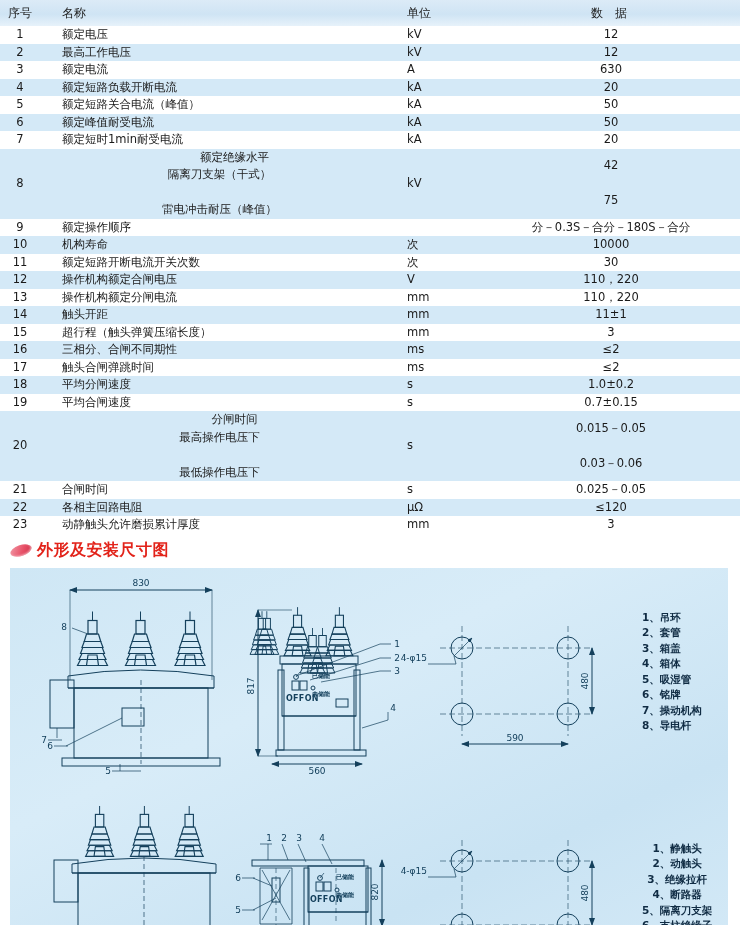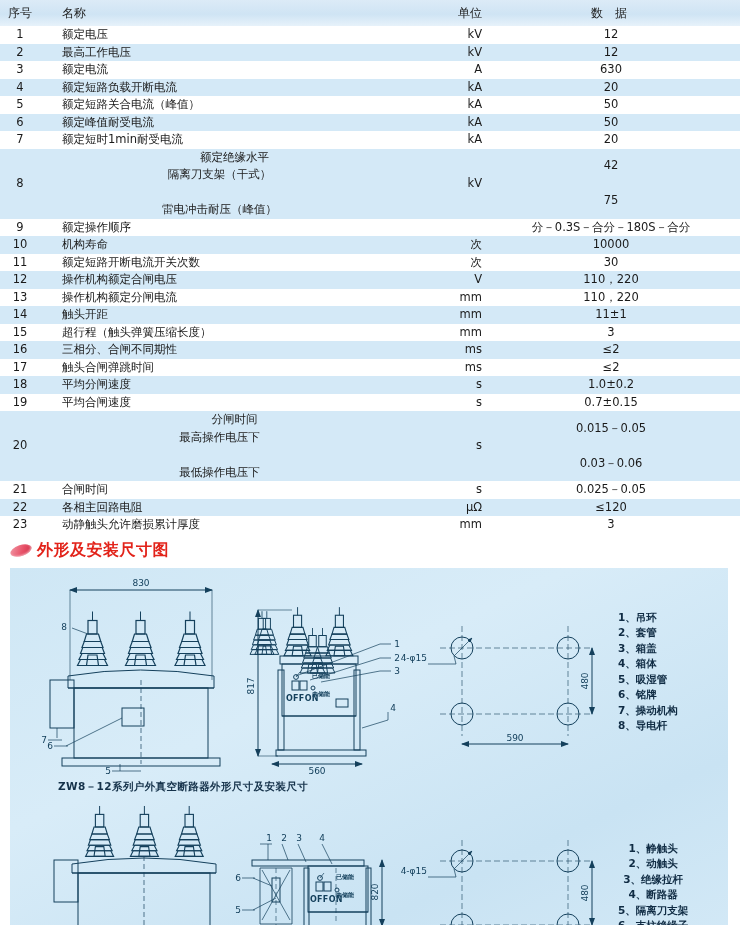--- a/index.html
+++ b/index.html
@@ -29,42 +29,42 @@
   table.spec{border-collapse:collapse;width:740px;table-layout:fixed;font-size:11.5px;}
   table.spec td,table.spec th{padding:0;}
   .thead td{
     background:linear-gradient(180deg,#dcebf7 0%,#cfe4f4 55%,#e7f2fa 100%);
     height:26px;font-weight:normal;color:#1c1c1c;font-size:12px;
   }
   .r-odd td{background:#ffffff;}
   .r-even td{background:#d4e9f7;}
   .c-no{width:40px;text-align:center;}
   .c-name{width:345px;text-align:left;padding-left:22px !important;}
-  .c-unit{width:75px;text-align:right;}
+  .c-unit{width:75px;text-align:left;}
   .c-val{text-align:center;}
   td.cell{height:17.5px;line-height:17.5px;white-space:nowrap;}
   .sp-head{letter-spacing:4px;}
   .namewrap{display:flex;align-items:center;flex-direction:column;}
   .nm{flex:0 0 auto;}
   .sub{flex:1;text-align:center;padding-right:30px;}
   .grp td{vertical-align:middle;}
 
   
   .panel{
     position:relative;width:718px;height:415px;margin:2px 0 0 10px;
     background:linear-gradient(155deg,#cfe7f5 0%,#d8ecf8 35%,#c9e3f3 70%,#d5eaf7 100%);
     overflow:hidden;
   }
   .panel svg{position:absolute;left:0;top:0;}
   .cap{
     position:absolute;font-size:10.5px;font-weight:bold;color:#15324a;
     white-space:nowrap;letter-spacing:.4px;
   }
   .legend{position:absolute;font-size:10.5px;color:#102c44;line-height:15.5px;white-space:nowrap;}
-  .legend div{font-weight:bold;}
+  .legend div{font-weight:bold;margin-left:24px;}
 </style>
 </head>
 <body>
 
 <div class="page">
 
 
   <table class="spec">
     <tbody>
         <tr class="thead">
@@ -472,21 +472,20 @@
     </svg>
 
     <div style="position:absolute;left:302px;top:104px;font-size:6px;color:#14405c;font-weight:bold;">已储能</div>
     <div style="position:absolute;left:302px;top:122px;font-size:6px;color:#14405c;font-weight:bold;">未储能</div>
     <div style="position:absolute;left:276px;top:126px;font-size:8px;color:#14405c;font-weight:bold;letter-spacing:.3px;">OFFON</div>
 
     <div style="position:absolute;left:326px;top:305px;font-size:6px;color:#14405c;font-weight:bold;">已储能</div>
     <div style="position:absolute;left:326px;top:323px;font-size:6px;color:#14405c;font-weight:bold;">未储能</div>
     <div style="position:absolute;left:300px;top:327px;font-size:8px;color:#14405c;font-weight:bold;letter-spacing:.3px;">OFFON</div>
 
-    <div class="cap" style="left:48px;top:212px;">ZW8－12系列户外真空断路器外形尺寸及安装尺寸</div>
 
     <div class="legend" style="left:608px;top:42px;">
       <div>1、吊环</div>
       <div>2、套管</div>
       <div>3、箱盖</div>
       <div>4、箱体</div>
       <div>5、吸湿管</div>
       <div>6、铭牌</div>
       <div>7、操动机构</div>
       <div>8、导电杆</div>

